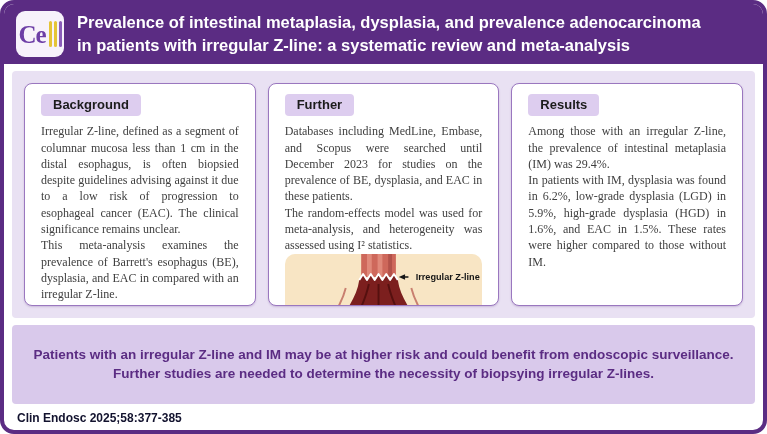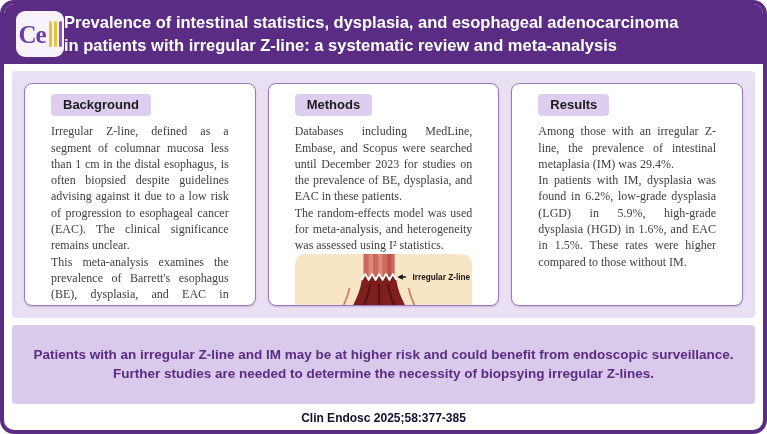--- a/index.html
+++ b/index.html
@@ -9,21 +9,21 @@
     font-family: "Liberation Sans", sans-serif;
   }
   .frame {
     width: 767px; height: 434px;
     border: 4px solid var(--accent, #5b2c83);
     border-radius: 14px; overflow: hidden; background: #fff;
     display: flex; flex-direction: column;
   }
   .header {
     background: var(--accent, #5b2c83);
-    display: flex; align-items: center; 
+    display: flex; align-items: center; gap: 13px;
     padding: 7px 12px; flex: 0 0 auto;
   }
   .logo {
     width: 48px; height: 46px; background: #f7f2fb; border-radius: 9px;
     display: flex; align-items: center; justify-content: center; gap: 3px;
     flex: 0 0 auto;
   }
   .logo-text {
     color: #6d3ea6; font-family: "Liberation Serif", serif;
     font-weight: bold; font-size: 25px; letter-spacing: -1px; line-height: 1;
@@ -34,21 +34,21 @@
   .logo-bar.b3 { background: #8a5cb8; }
   .title { margin: 0; color: #fff; font-size: 16.5px; font-weight: bold; line-height: 1.4; }
   .title-line { display: block; white-space: nowrap; }
   .panel {
     flex: 1 1 auto; margin: 7px 8px 0; background: var(--panel-bg, #e9e1f3);
     border-radius: 4px; display: flex; gap: 12px; padding: 12px; min-height: 0;
   }
   .card {
     flex: 1 1 0; min-width: 0; background: #fff;
     border: 1px solid var(--card-border, #9a77bf); border-radius: 8px;
-    padding: 10px 26px; display: flex; flex-direction: column; overflow: hidden;
+    padding: 10px 16px; display: flex; flex-direction: column; overflow: hidden;
     box-shadow: 0 1px 2px rgba(91,44,131,.22);
   }
   .card-label {
     align-self: flex-start; background: var(--label-bg, #ddcdef);
     border-radius: 4px; padding: 3px 12px 4px;
     font-weight: bold; font-size: 13px; color: #1c1c1c; margin-bottom: 7px;
   }
   .card-text {
     margin: 0; font-family: "Liberation Serif", serif;
     font-size: 12px; line-height: 1.36; text-align: justify; color: #404040;
@@ -59,54 +59,54 @@
   }
   .illustration svg { display: block; width: 100%; height: 100%; }
   .banner {
     flex: 0 0 auto; margin: 7px 8px; background: var(--banner-bg, #d9c9eb);
     border-radius: 4px; text-align: center;
     color: var(--banner-text, #5b2c83); font-weight: bold;
     font-size: 13.5px; line-height: 1.45; padding: 20px 8px;
   }
   .banner-line { display: block; }
   .footer {
-    flex: 0 0 auto; text-align: center; padding: 0 13px 5px;
+    flex: 0 0 auto; text-align: left; padding: 0 13px 5px;
     font-size: 12px; font-weight: bold; color: #12122e;
   }
 </style>
 </head>
 <body>
 
 <div class="frame">
 
   <header class="header">
     <div class="logo">
       <span class="logo-text">Ce</span>
       <span class="logo-bars">
         <span class="logo-bar b1"></span>
           <span class="logo-bar b2"></span>
           <span class="logo-bar b3"></span>
       </span>
     </div>
     <h1 class="title">
-      <span class="title-line">Prevalence of intestinal statistics, dysplasia, and esophageal adenocarcinoma</span>
+      <span class="title-line">Prevalence of intestinal metaplasia, dysplasia, and prevalence adenocarcinoma</span>
       <span class="title-line">in patients with irregular Z-line: a systematic review and meta-analysis</span>
     </h1>
   </header>
 
   <main class="panel">
 
     <section class="card">
       <div class="card-label">Background</div>
       <p class="card-text">Irregular Z-line, defined as a segment of columnar mucosa less than 1 cm in the distal esophagus, is often biopsied despite guidelines advising against it due to a low risk of progression to esophageal cancer (EAC). The clinical significance remains unclear.</p>
       <p class="card-text">This meta-analysis examines the prevalence of Barrett's esophagus (BE), dysplasia, and EAC in compared with an irregular Z-line.</p>
     </section>
 
     <section class="card">
-      <div class="card-label">Methods</div>
+      <div class="card-label">Further</div>
       <p class="card-text">Databases including MedLine, Embase, and Scopus were searched until December 2023 for studies on the prevalence of BE, dysplasia, and EAC in these patients.</p>
       <p class="card-text">The random-effects model was used for meta-analysis, and heterogeneity was assessed using I² statistics.</p>
       <div class="illustration">
         <svg viewBox="0 0 205 66" preserveAspectRatio="none">
           <rect x="0" y="0" width="205" height="66" fill="#f8e5c4"></rect>
           <path d="M63,34 C60,46 54,56 47,66" stroke="#c97f6f" stroke-width="2" fill="none"></path>
           <path d="M131,34 C134,46 140,56 147,66" stroke="#c97f6f" stroke-width="2" fill="none"></path>
           <rect x="79" y="0" width="36" height="23" fill="#ce685b"></rect>
           <rect x="85" y="0" width="5" height="23" fill="#e0897a"></rect>
           <rect x="96" y="0" width="5" height="23" fill="#e0897a"></rect>

